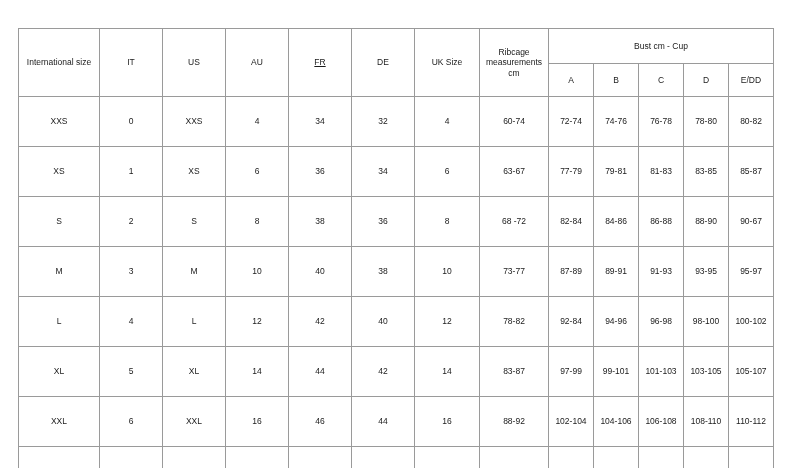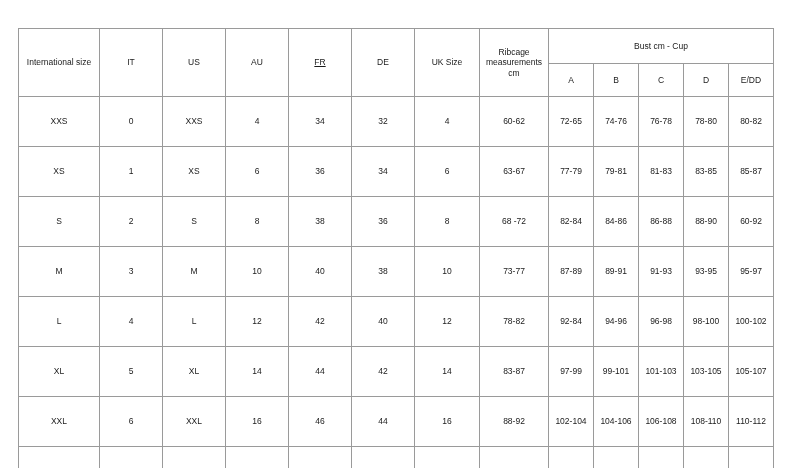--- a/index.html
+++ b/index.html
@@ -94,22 +94,22 @@
     </thead>
     <tbody>
       <tr>
         <td>XXS</td>
         <td>0</td>
         <td>XXS</td>
         <td>4</td>
         <td>34</td>
         <td>32</td>
         <td>4</td>
-        <td>60-62</td>
-        <td>72-65</td>
+        <td>60-74</td>
+        <td>72-74</td>
         <td>74-76</td>
         <td>76-78</td>
         <td>78-80</td>
         <td>80-82</td>
       </tr>
       <tr>
         <td>XS</td>
         <td>1</td>
         <td>XS</td>
         <td>6</td>
@@ -129,21 +129,21 @@
         <td>S</td>
         <td>8</td>
         <td>38</td>
         <td>36</td>
         <td>8</td>
         <td>68 -72</td>
         <td>82-84</td>
         <td>84-86</td>
         <td>86-88</td>
         <td>88-90</td>
-        <td>60-92</td>
+        <td>90-67</td>
       </tr>
       <tr>
         <td>M</td>
         <td>3</td>
         <td>M</td>
         <td>10</td>
         <td>40</td>
         <td>38</td>
         <td>10</td>
         <td>73-77</td>

